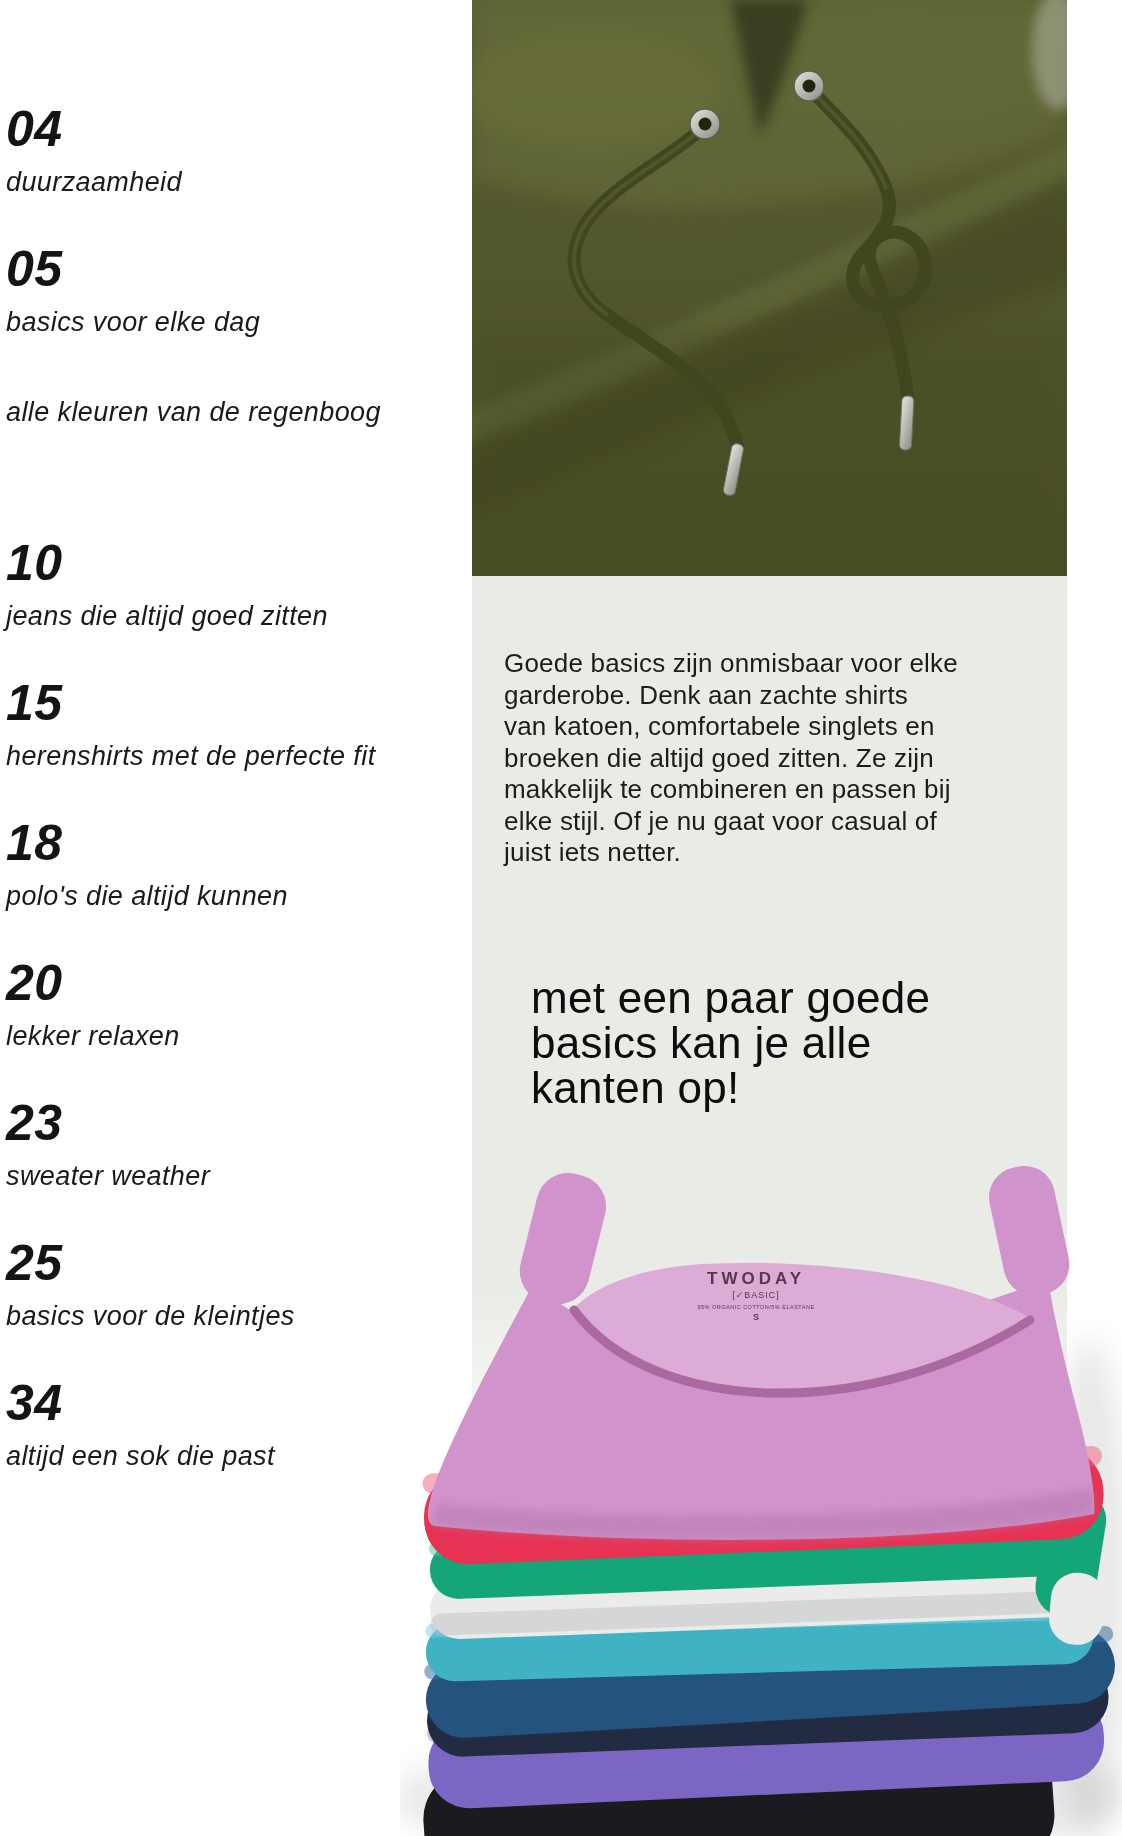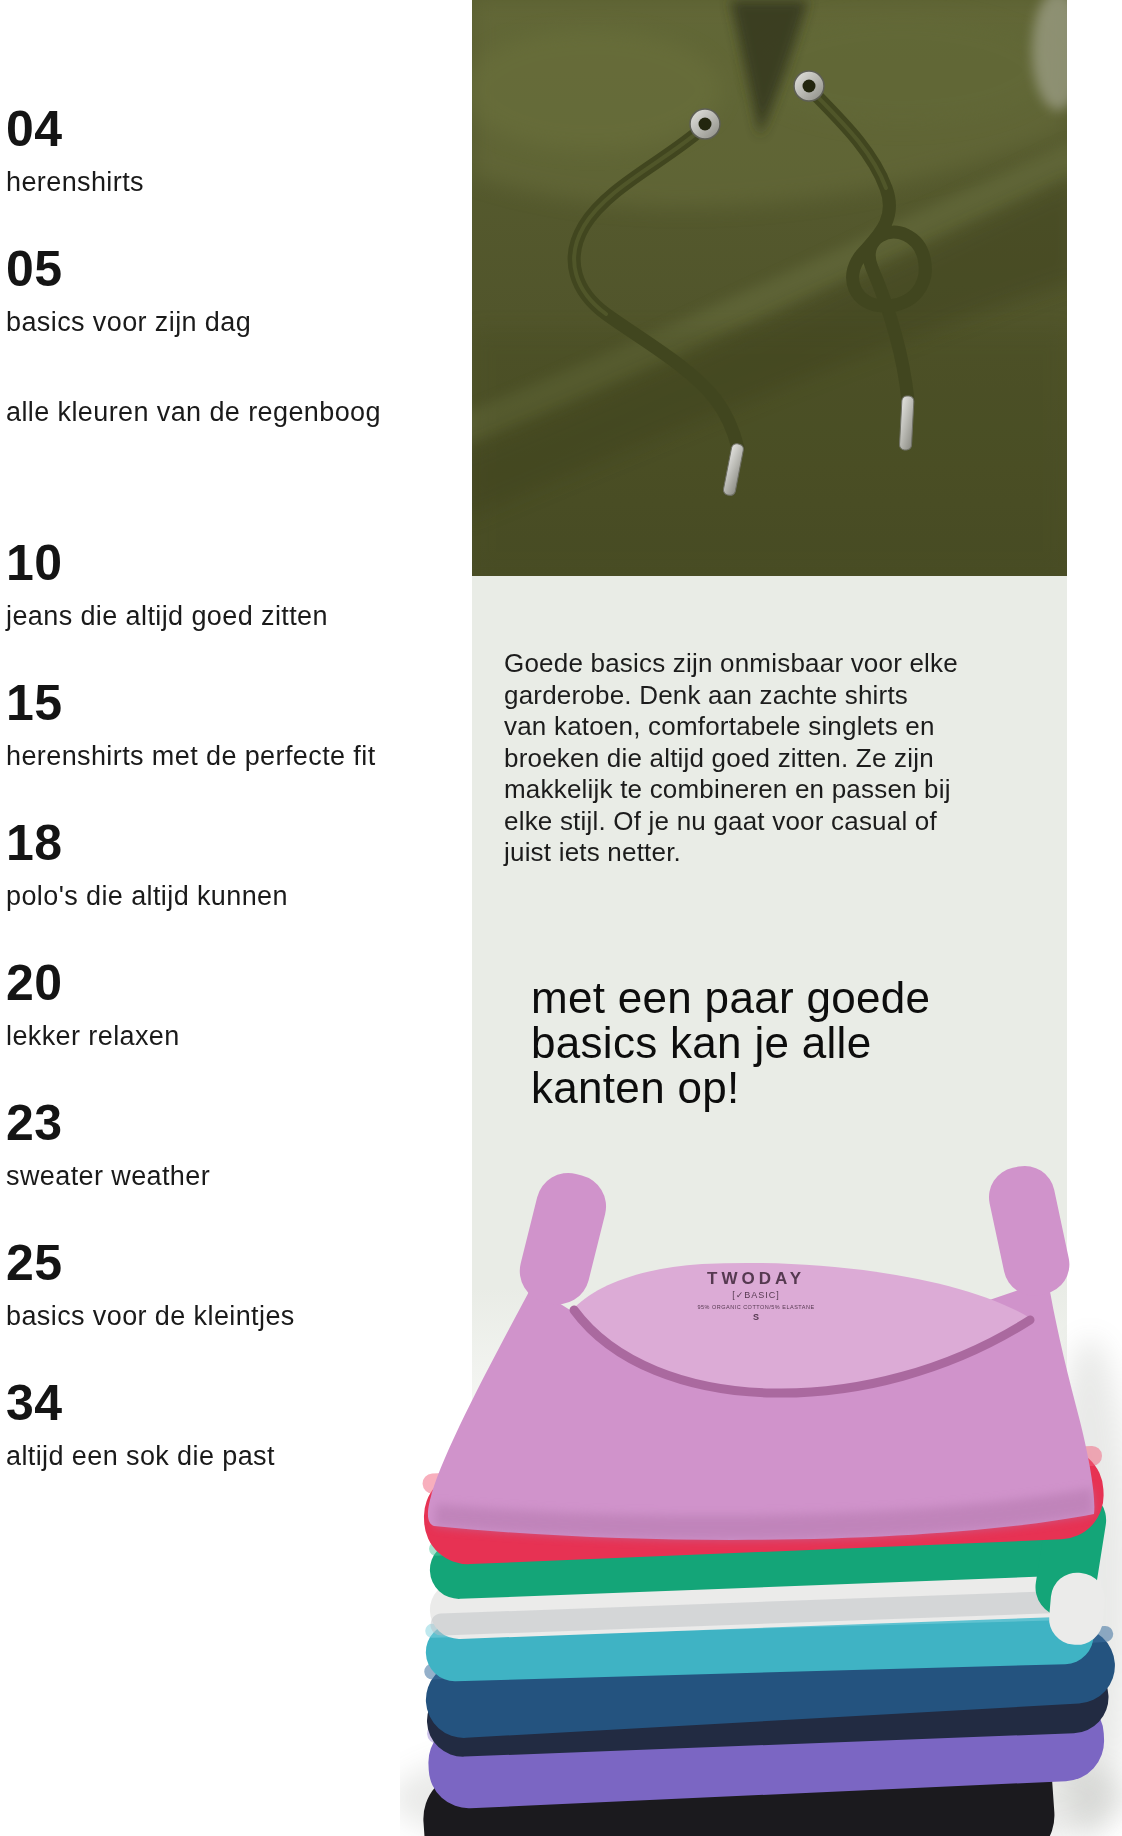--- a/index.html
+++ b/index.html
@@ -1,20 +1,20 @@
 <!DOCTYPE html>
 <html><head>
 <meta charset="utf-8">
 <style>
   html,body{margin:0;padding:0;background:#fff;}
   .page{position:relative;width:1122px;height:1836px;background:#fff;overflow:hidden;
         font-family:"Liberation Sans", sans-serif;}
 
   
-  .toc{position:absolute;left:6px;top:104px;margin:0;padding:0;list-style:none;width:440px;}
+  .toc{position:absolute;left:6px;top:104px;margin:0;padding:0;list-style:none;width:440px;font-style:italic;}
   .toc-item{height:140px;}
   .toc-num{display:block;font-size:50px;line-height:50px;font-weight:700;color:#141414;
            letter-spacing:0.5px;}
   .toc-label{display:block;margin-top:14px;font-size:27px;line-height:29px;color:#1a1a1a;
              letter-spacing:0.4px;}
 
   
   .grey-panel{position:absolute;left:472px;top:575px;width:595px;height:845px;}
   .hoodie-photo{position:absolute;left:472px;top:0;width:595px;height:576px;}
   .stack-photo{position:absolute;left:400px;top:1158px;width:722px;height:678px;}
@@ -28,26 +28,26 @@
   svg{display:block;}
 </style>
 </head>
 <body>
 
 <div class="page">
 
   <ol class="toc" id="toc">
     <li class="toc-item">
       <span class="toc-num">04</span>
-      <span class="toc-label">herenshirts</span>
+      <span class="toc-label">duurzaamheid</span>
     </li>
 
     <li class="toc-item">
       <span class="toc-num">05</span>
-      <span class="toc-label">basics voor zijn dag</span>
+      <span class="toc-label">basics voor elke dag</span>
     </li>
 
     <li class="toc-item">
       <span class="toc-label">alle kleuren van de regenboog</span>
     </li>
 
 
     <li class="toc-item">
       <span class="toc-num">10</span>
       <span class="toc-label">jeans die altijd goed zitten</span>

